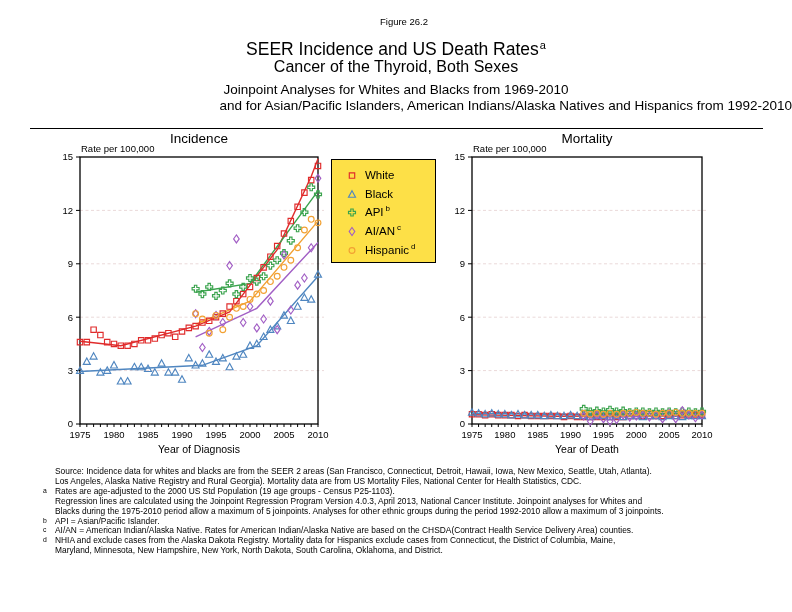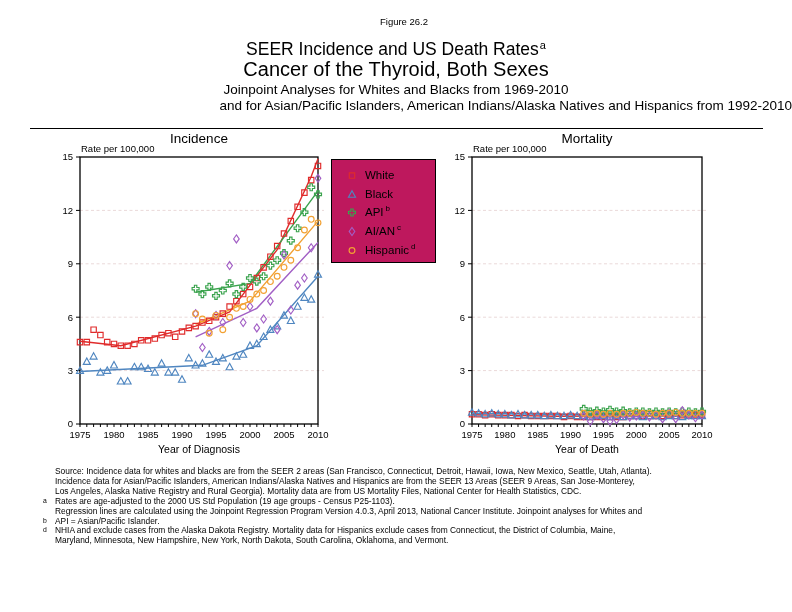--- a/index.html
+++ b/index.html
@@ -4,33 +4,33 @@
 <style>
   html,body{margin:0;padding:0;}
   body{
     width:792px;height:612px;position:relative;overflow:hidden;
     background:#ffffff;color:#000;
     font-family:"Liberation Sans", sans-serif;
   }
   .hdr{position:absolute;left:0;width:792px;text-align:center;white-space:nowrap;}
   #fig-label{top:16px;font-size:9.5px;padding-left:8px;}
   #title1{top:39px;font-size:17.5px;}
-  #title2{top:58px;font-size:20px;}
+  #title2{top:58px;font-size:16px;}
   #sub1{top:82px;font-size:13.5px;}
   #sub2{top:98px;font-size:13.5px;text-align:right;}
   .t-sup{font-size:11px;position:relative;top:-6px;margin-left:1px;}
   .title-rule{position:absolute;left:30px;top:120px;width:733px;border:0;border-top:1.6px solid #000;}
 
   svg.chart{position:absolute;top:128px;width:340px;height:338px;}
   #chart-incidence{left:30px;}
   #chart-mortality{left:420px;}
   svg text{font-family:"Liberation Sans", sans-serif;fill:#000;}
 
   .legend{position:absolute;left:331px;top:159px;width:105px;height:104px;
-    border:1.2px solid #000;box-sizing:border-box;padding-top:6px;background:#be185d;}
+    border:1.2px solid #000;box-sizing:border-box;padding-top:6px;background:#fde047;}
   .legend-item{height:18.6px;display:flex;align-items:center;padding-left:12px;}
   .legend-item svg{width:16px;height:14px;flex:none;}
   .legend-label{font-size:11.5px;margin-left:5px;}
   .legend-sup{font-size:8px;position:relative;top:-3.5px;margin-left:2px;}
 
   #footnotes{position:absolute;left:43px;top:467px;width:740px;
     font-size:8.4px;line-height:9.9px;}
   .fn-row{display:flex;align-items:flex-start;}
   .fn-sup{width:12px;flex:none;font-size:6.8px;transform:translateY(-1px);}
   .fn-text{flex:1;}
@@ -482,37 +482,43 @@
     <span class="legend-label">Hispanic</span>
       <span class="legend-sup">d</span>
   </div>
 </div>
 
 <div id="footnotes">
   <div class="fn-row">
     <span class="fn-sup"></span>
     <span class="fn-text">
       <div>Source:  Incidence data for whites and blacks are from the SEER 2 areas (San Francisco, Connecticut, Detroit, Hawaii, Iowa, New Mexico, Seattle, Utah, Atlanta).</div>
-      <div>Incidence data for Asian/Pacific Islanders, American Indians/Alaska Natives and Hispanics are from the SEER 13 Areas (SEER 9 Areas, San Jose-Monterey,</div>
       <div>Los Angeles, Alaska Native Registry and Rural Georgia).  Mortality data are from US Mortality Files, National Center for Health Statistics, CDC.</div>
     </span>
   </div>
   <div class="fn-row">
     <span class="fn-sup">a</span>
     <span class="fn-text">
       <div>Rates are age-adjusted to the 2000 US Std Population (19 age groups - Census P25-1103).</div>
       <div>Regression lines are calculated using the Joinpoint Regression Program Version 4.0.3, April 2013, National Cancer Institute.  Joinpoint analyses for Whites and</div>
+      <div>Blacks during the 1975-2010 period allow a maximum of 5 joinpoints. Analyses for other ethnic groups during the period 1992-2010 allow a maximum of 3 joinpoints.</div>
     </span>
   </div>
   <div class="fn-row">
     <span class="fn-sup">b</span>
     <span class="fn-text">
       <div>API = Asian/Pacific Islander.</div>
     </span>
   </div>
   <div class="fn-row">
+    <span class="fn-sup">c</span>
+    <span class="fn-text">
+      <div>AI/AN = American Indian/Alaska Native.  Rates for American Indian/Alaska Native are based on the CHSDA(Contract Health Service Delivery Area) counties.</div>
+    </span>
+  </div>
+  <div class="fn-row">
     <span class="fn-sup">d</span>
     <span class="fn-text">
       <div>NHIA and exclude cases from the Alaska Dakota Registry.  Mortality data for Hispanics exclude cases from Connecticut, the District of Columbia, Maine,</div>
-      <div>Maryland, Minnesota, New Hampshire, New York, North Dakota, South Carolina, Oklahoma, and Vermont.</div>
+      <div>Maryland, Minnesota, New Hampshire, New York, North Dakota, South Carolina, Oklahoma, and District.</div>
     </span>
   </div>
 </div>
 
 </body></html>

